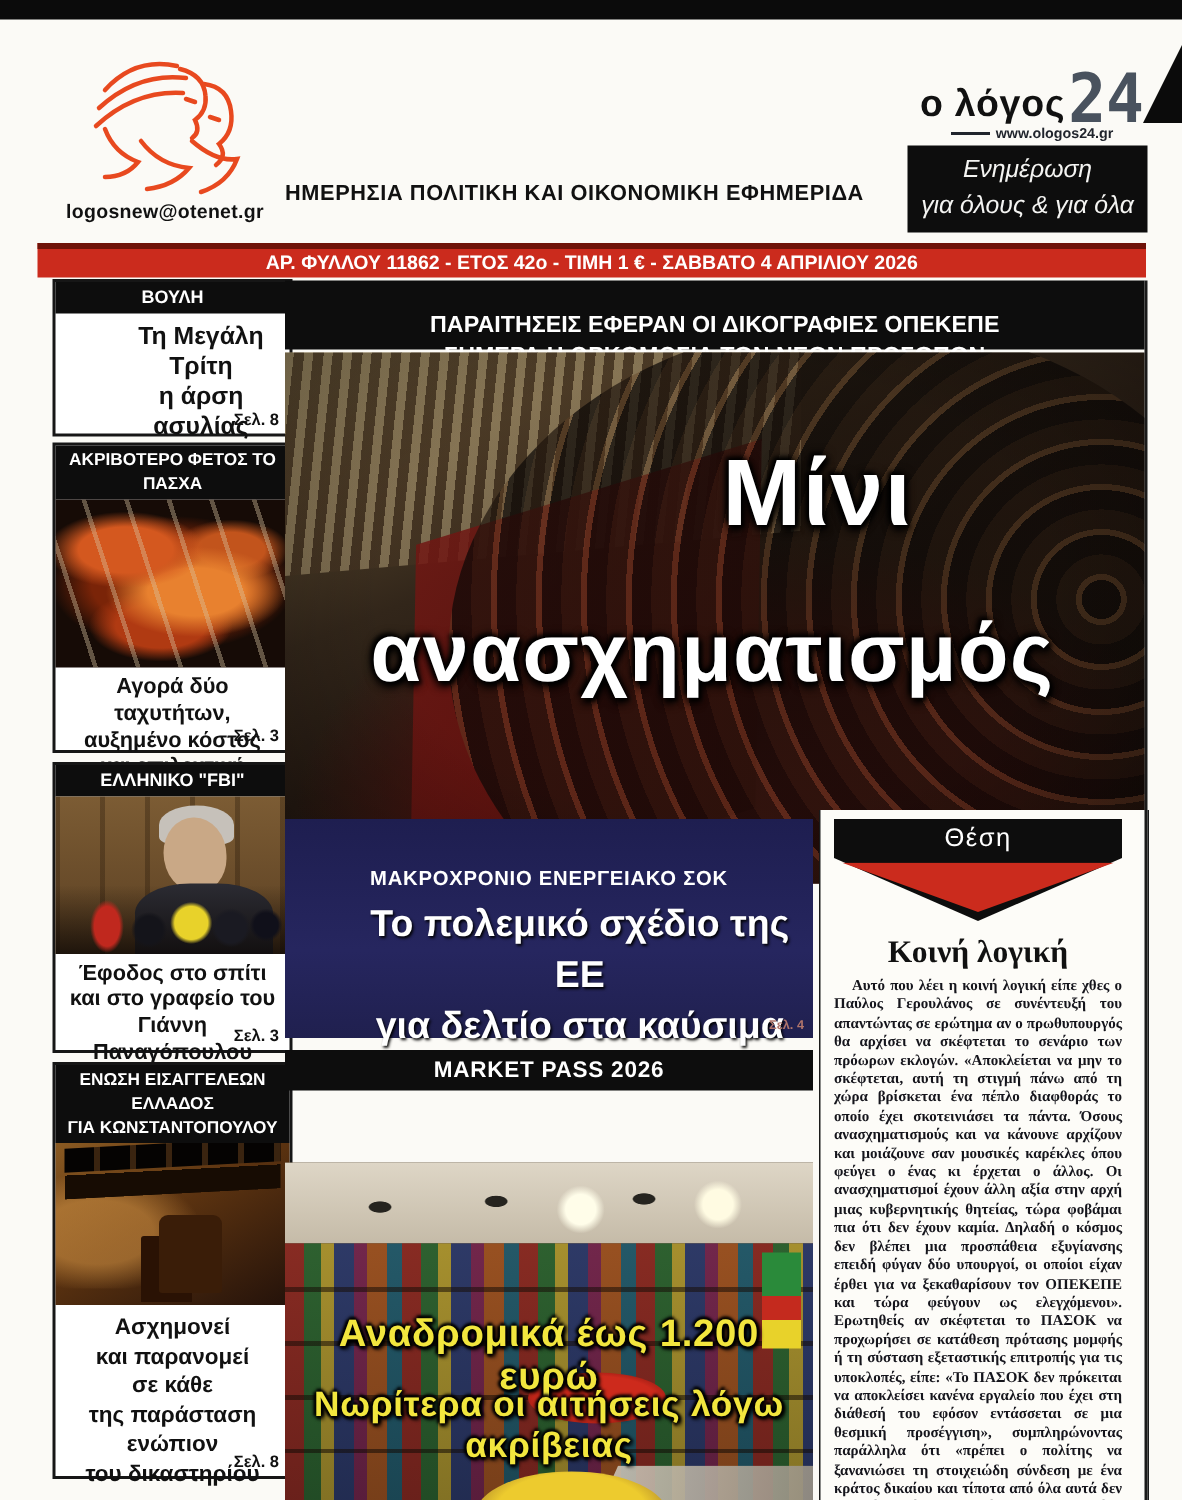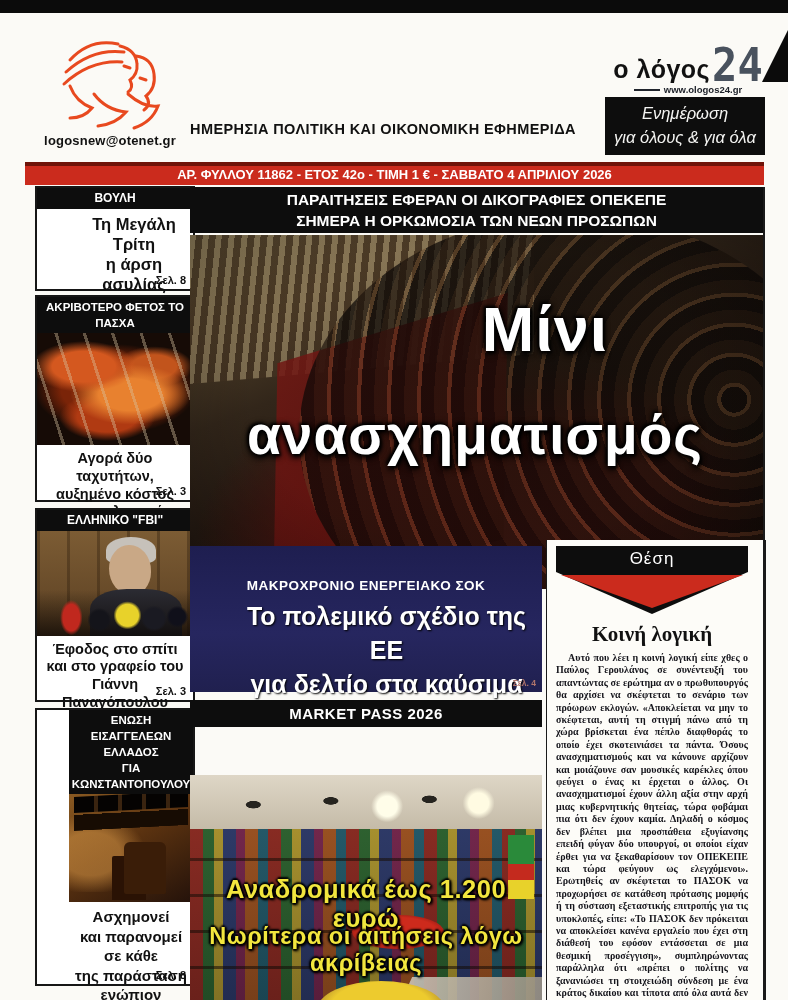--- a/index.html
+++ b/index.html
@@ -51,28 +51,28 @@
   .side-photo { width:100%; position:relative; overflow:hidden; }
   .side-text { font-weight:bold; text-align:center; padding:5px 3px 0 3px; line-height:1.22; }
   .side-ref { position:absolute; right:7px; bottom:3px; font-weight:bold; font-size:11px; }
   .box1 { top:186px; height:105px; }
   .box1 .side-text { font-size:16.5px;padding-left:41px; }
   .box2 { top:295px; height:207px; }
   .box2 .side-head { font-size:11.5px; }
   .box2 .side-text { font-size:14.5px; }
   .box3 { top:508px; height:194px; }
   .box3 .side-text { font-size:14.5px; }
-  .box4 { top:708px; height:278px;padding-left:32px; }
+  .box4 { top:708px; height:278px; }
   .box4 .side-head { font-size:11.5px; }
   .box4 .side-text { font-size:15px; line-height:1.3; }
 
   
   .top-banner { left:190px; top:187px; width:573px; height:46px; background:#0d0d0d;
     color:#fff; font-weight:bold; font-size:15.5px; text-align:center;
-    line-height:21px; padding-top:2px; }
+    line-height:21px; padding-top:19px; }
 
   .lead-photo { left:190px; top:235px; width:573px; height:354px; overflow:hidden;
     background:
       radial-gradient(ellipse 430px 260px at 55% 88%, #5e1512 0%, #4a110e 40%, rgba(40,15,10,0) 72%),
       linear-gradient(158deg, #70603f 0%, #51412a 16%, #32261a 34%, #261a12 52%, #1b120b 100%); }
   .wall-stripes { left:0; top:0; width:60%; height:42%; opacity:.55;
     background:repeating-linear-gradient(96deg, rgba(205,185,140,.8) 0 6px, rgba(70,52,34,.9) 6px 13px);
     transform:skewY(-5deg); transform-origin:top left; }
   .red-carpet { left:14%; top:28%; width:42%; height:66%;
     background:linear-gradient(120deg, #711713, #4f0e0b);

